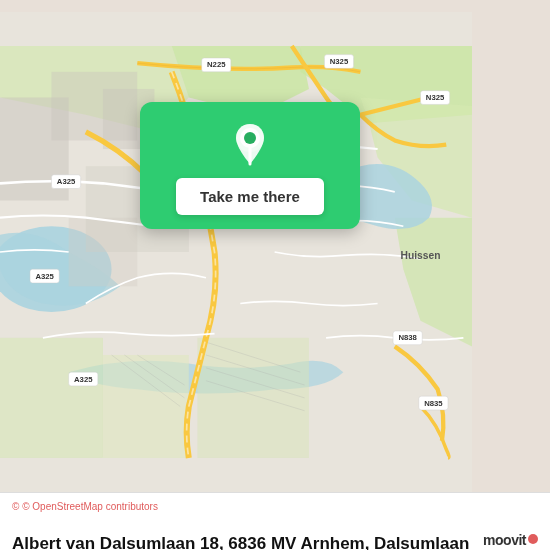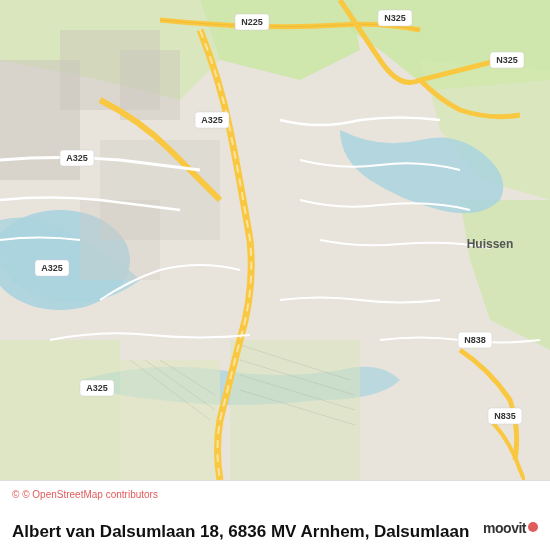--- a/index.html
+++ b/index.html
@@ -7,25 +7,26 @@
       width: 550px;
       height: 550px;
       overflow: hidden;
       font-family: Arial, sans-serif;
       position: relative;
       background: #e8e0d8;
     }
 
     
     #map-container {
-      width: 550px;
+      width: 472px;
       height: 480px;
       position: relative;
       overflow: hidden;
       background: #e8e4dc;
+      margin-top: 12px;
     }
 
     
     #map-svg {
       width: 100%;
       height: 100%;
     }
 
     
     .location-card {
@@ -210,20 +211,34 @@
     <rect x="458" y="332" width="34" height="16" rx="3" fill="white" stroke="#ccc" stroke-width="0.5"></rect>
     <text x="475" y="343" text-anchor="middle" font-size="9" font-weight="bold" fill="#333" font-family="Arial">N838</text>
 
     <rect x="488" y="408" width="34" height="16" rx="3" fill="white" stroke="#ccc" stroke-width="0.5"></rect>
     <text x="505" y="419" text-anchor="middle" font-size="9" font-weight="bold" fill="#333" font-family="Arial">N835</text>
 
     <text x="490" y="248" text-anchor="middle" font-size="12" font-weight="600" fill="#555" font-family="Arial">Huissen</text>
   </svg>
 
   
+  <div class="location-card">
+
+    <svg class="location-pin" viewBox="0 0 48 48" xmlns="http://www.w3.org/2000/svg">
+      <circle cx="24" cy="18" r="14" fill="white" opacity="0.3"></circle>
+      <circle cx="24" cy="18" r="10" fill="white"></circle>
+      <circle cx="24" cy="18" r="5" fill="#2ecc71"></circle>
+      <path d="M24,28 Q24,28 24,44" stroke="white" stroke-width="3" stroke-linecap="round"></path>
+
+      <path d="M24,4 C16,4 10,10 10,18 C10,28 24,44 24,44 C24,44 38,28 38,18 C38,10 32,4 24,4 Z" fill="white" opacity="0.9"></path>
+      <circle cx="24" cy="18" r="6" fill="#27ae60"></circle>
+    </svg>
+
+    <button class="take-me-there-btn">Take me there</button>
+  </div>
 </div>
 
 <div class="bottom-bar">
   <div class="attribution">
     <span>©</span>
     <span>© OpenStreetMap contributors</span>
   </div>
   <div>
     <span class="address-text">Albert van Dalsumlaan 18, 6836 MV Arnhem,</span>
     <span class="address-text">Dalsumlaan</span>

